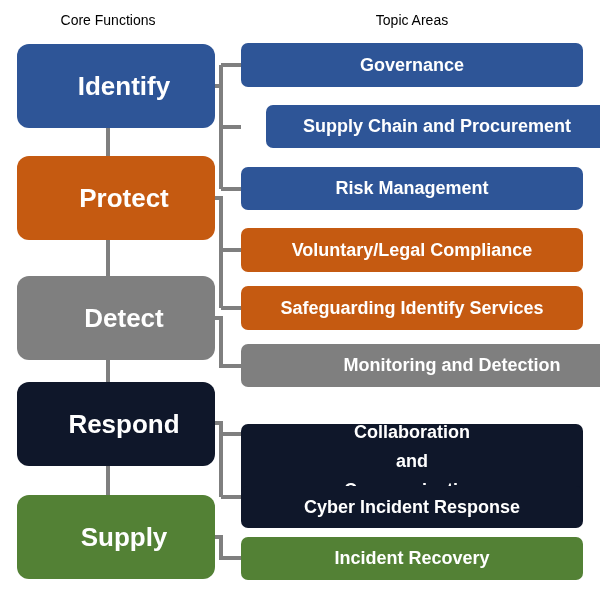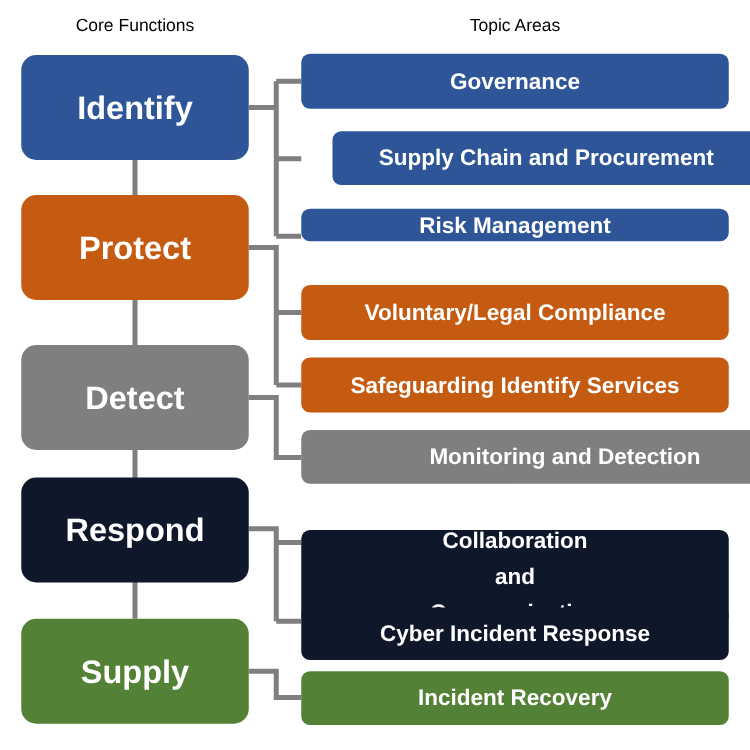--- a/index.html
+++ b/index.html
@@ -1,18 +1,18 @@
 <!DOCTYPE html>
 <html><head>
 <meta charset="utf-8">
 <style>
   html,body{margin:0;padding:0;background:#fff;}
   body{width:600px;height:600px;position:relative;overflow:hidden;font-family:"Liberation Sans","DejaVu Sans",sans-serif;}
   .hdr{position:absolute;top:12px;font-weight:normal;font-size:14px;color:#000;text-align:center;}
-  .core{position:absolute;left:17px;width:182px;height:84px;border-radius:12px;color:#fff;font-weight:bold;font-size:26px;display:flex;align-items:center;justify-content:center;}
+  .core{position:absolute;left:17px;width:182px;height:84px;border-radius:12px;color:#fff;font-weight:bold;font-size:26px;display:flex;align-items:center;justify-content:center;padding-left:16px;}
   .topic{position:absolute;left:241px;width:342px;border-radius:7px;color:#fff;font-weight:bold;font-size:18px;display:flex;align-items:center;justify-content:center;text-align:center;line-height:29px;}
   svg.lines{position:absolute;left:0;top:0;}
   .blue{background:#2e5597;} .orange{background:#c55a11;} .gray{background:#7f7f7f;} .gold{background:#0f172a;} .green{background:#538135;}
 </style>
 </head>
 <body>
 
 <svg class="lines" width="600" height="600">
   <g stroke="#7f7f7f" stroke-width="4" fill="none">
     <path d="M108 128 V495"></path>
@@ -28,19 +28,19 @@
 <div class="hdr" style="left:241px;width:342px;">Topic Areas</div>
 
 <div class="core blue" style="top:44px;">Identify</div>
 <div class="core orange" style="top:156px;">Protect</div>
 <div class="core gray" style="top:276px;">Detect</div>
 <div class="core gold" style="top:382px;">Respond</div>
 <div class="core green" style="top:495px;">Supply</div>
 
 <div class="topic blue" style="top:43px;height:44px;">Governance</div>
 <div class="topic blue" style="top:105px;height:43px;margin-left:25px;">Supply Chain and Procurement</div>
-<div class="topic blue" style="top:167px;height:26px;">Risk Management</div>
+<div class="topic blue" style="top:167px;height:43px;">Risk Management</div>
 <div class="topic orange" style="top:228px;height:44px;">Voluntary/Legal Compliance</div>
 <div class="topic orange" style="top:286px;height:44px;">Safeguarding Identify Services</div>
 <div class="topic gray" style="top:344px;height:43px;padding-left:40px;">Monitoring and Detection</div>
 <div class="topic gold" style="top:424px;height:75px;padding:0 96px;box-sizing:border-box;">Collaboration and Communication</div>
 <div class="topic gold" style="top:486px;height:42px;">Cyber Incident Response</div>
 <div class="topic green" style="top:537px;height:43px;">Incident Recovery</div>
 
 </body></html>

